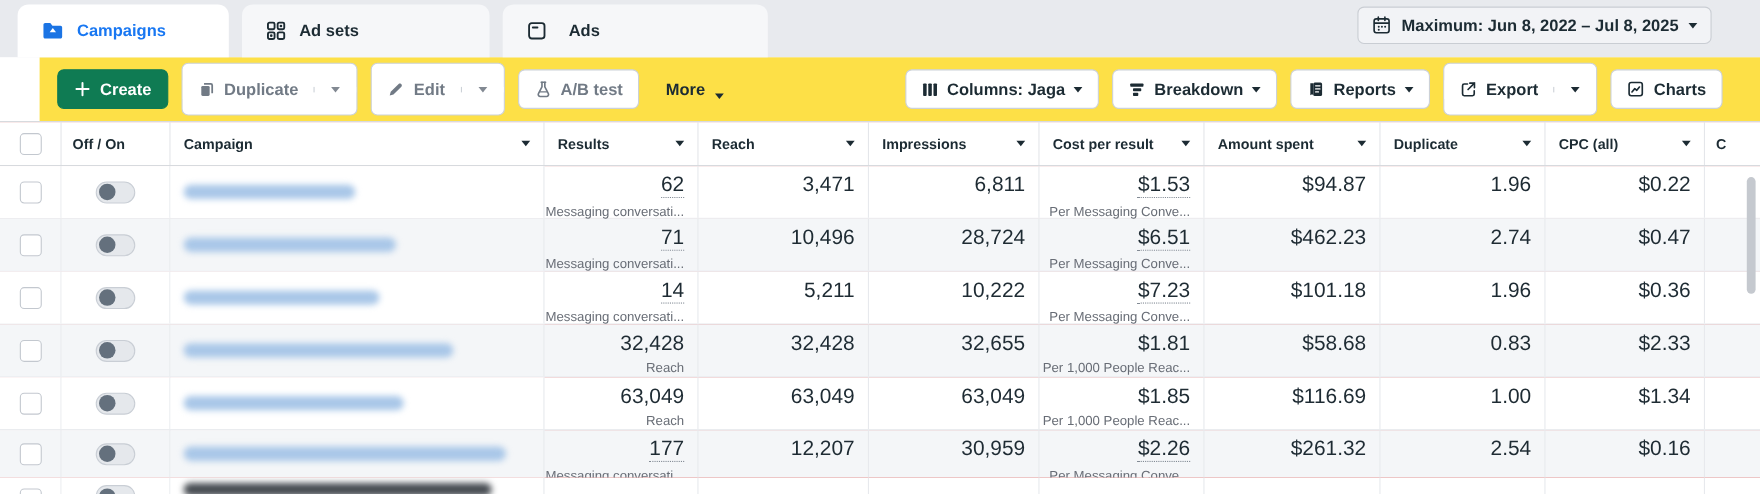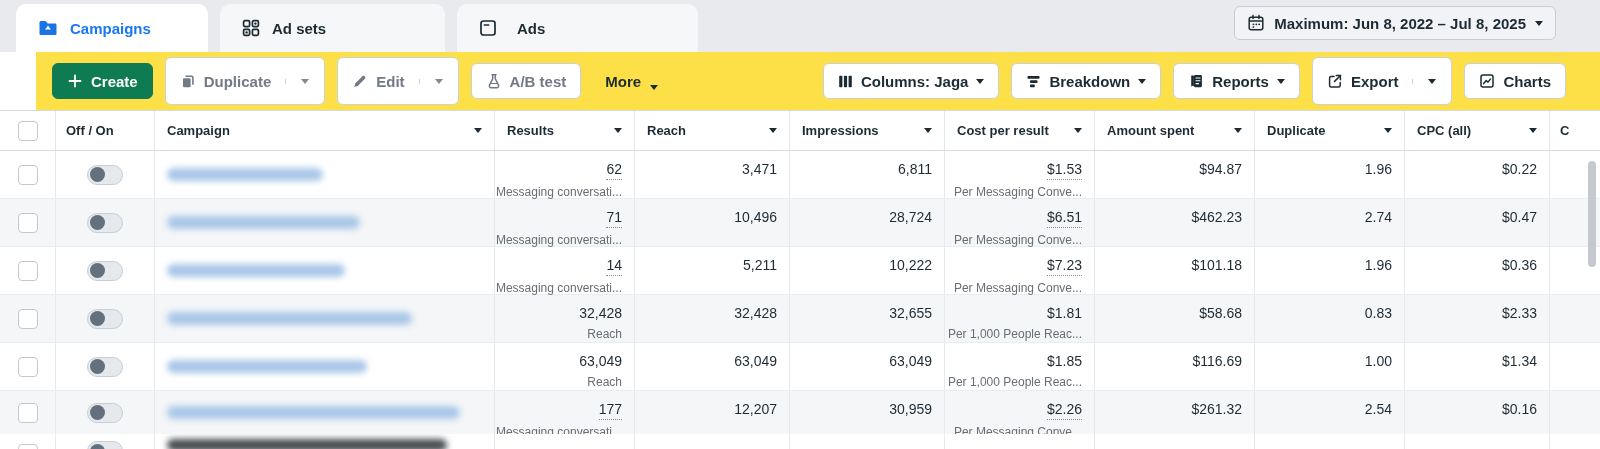--- a/index.html
+++ b/index.html
@@ -94,21 +94,21 @@
   .trow.alt { background:#f4f6f8; }
   .trow.last { height:43px; overflow:hidden; border-bottom:none; }
   .cell { border-right:1px solid #e7e9ed; }
   .cell.nob { border-right:none; }
   .fz { position:relative; z-index:2; background:inherit; display:flex; align-items:center; justify-content:center; }
   .c-campaign.fz { justify-content:flex-start; padding-left:12px; }
   .cell.m {
     display:flex; flex-direction:column; align-items:flex-end;
     padding:9px 12px 0 12px; overflow:visible;
   }
-  .val { font-size:14px; line-height:18px; color:#1e2b33; white-space:nowrap; }
+  .val { font-size:19px; line-height:18px; color:#1e2b33; white-space:nowrap; }
   .val.est { border-bottom:1.5px dotted #828a94; padding-bottom:1px; }
   .sub { font-size:12px; line-height:16px; color:#686d76; white-space:nowrap; margin-top:4px; }
 
   .checkbox {
     width:20px; height:20px; border:1px solid #c3c8cf; border-radius:4px;
     background:#fff; display:inline-block; cursor:pointer; flex:none;
   }
   .toggle {
     position:relative; width:36px; height:20px; border-radius:10px;
     background:#e5e8ec; border:1px solid #c9ced5; cursor:pointer; flex:none;

